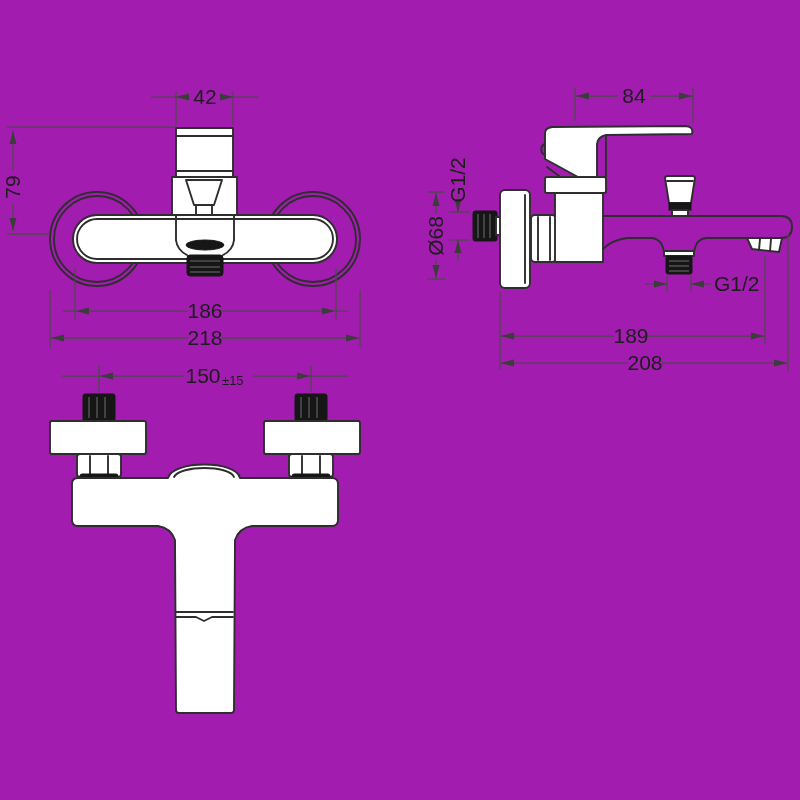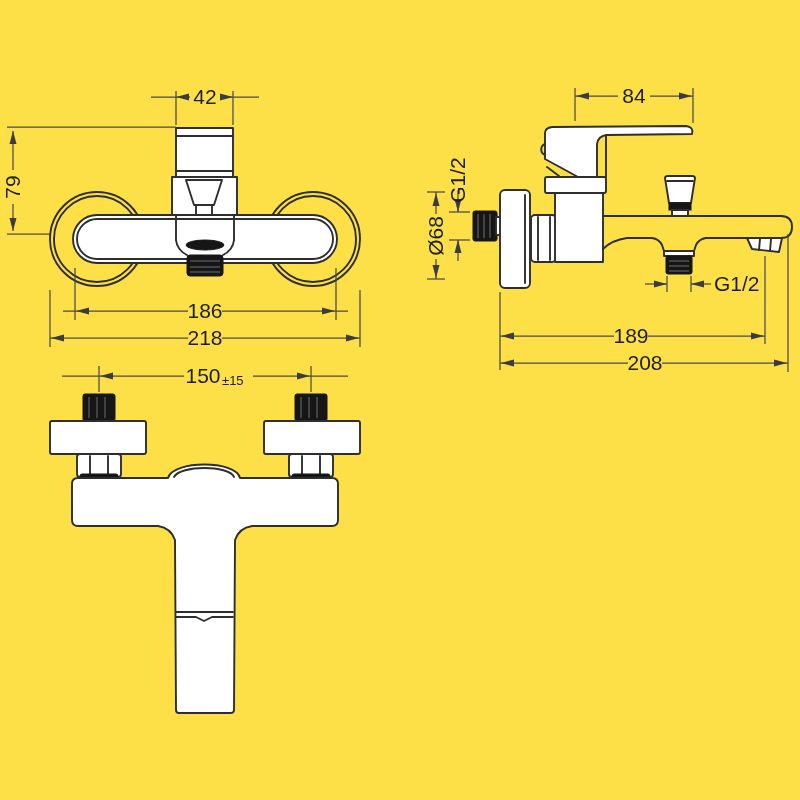--- a/index.html
+++ b/index.html
@@ -1,16 +1,16 @@
 <!DOCTYPE html>
 <html><head>
 <meta charset="utf-8">
 <style>
   html,body{margin:0;padding:0;background:#ffffff;}
-  .stage{position:relative;width:800px;height:800px;background:#fde047;overflow:hidden;}
+  .stage{position:relative;width:800px;height:800px;background:#a21caf;overflow:hidden;}
   svg{position:absolute;left:0;top:0;}
   
   .ln{stroke:#2e2e2e;stroke-width:1.9;fill:none;stroke-linecap:round;stroke-linejoin:round;}
   .fw{fill:#ffffff;}
   .dk{fill:#161616;stroke:#161616;stroke-width:1;}
   .tex{stroke:#6e6e6e;stroke-width:1;fill:none;}
   
   .dim{stroke:#4a4a4a;stroke-width:1.25;fill:none;stroke-linecap:butt;}
   .arr{fill:#3c3c3c;stroke:none;}
   text.dt{font-family:"Liberation Sans",sans-serif;font-size:21px;fill:#1d1d1d;}

